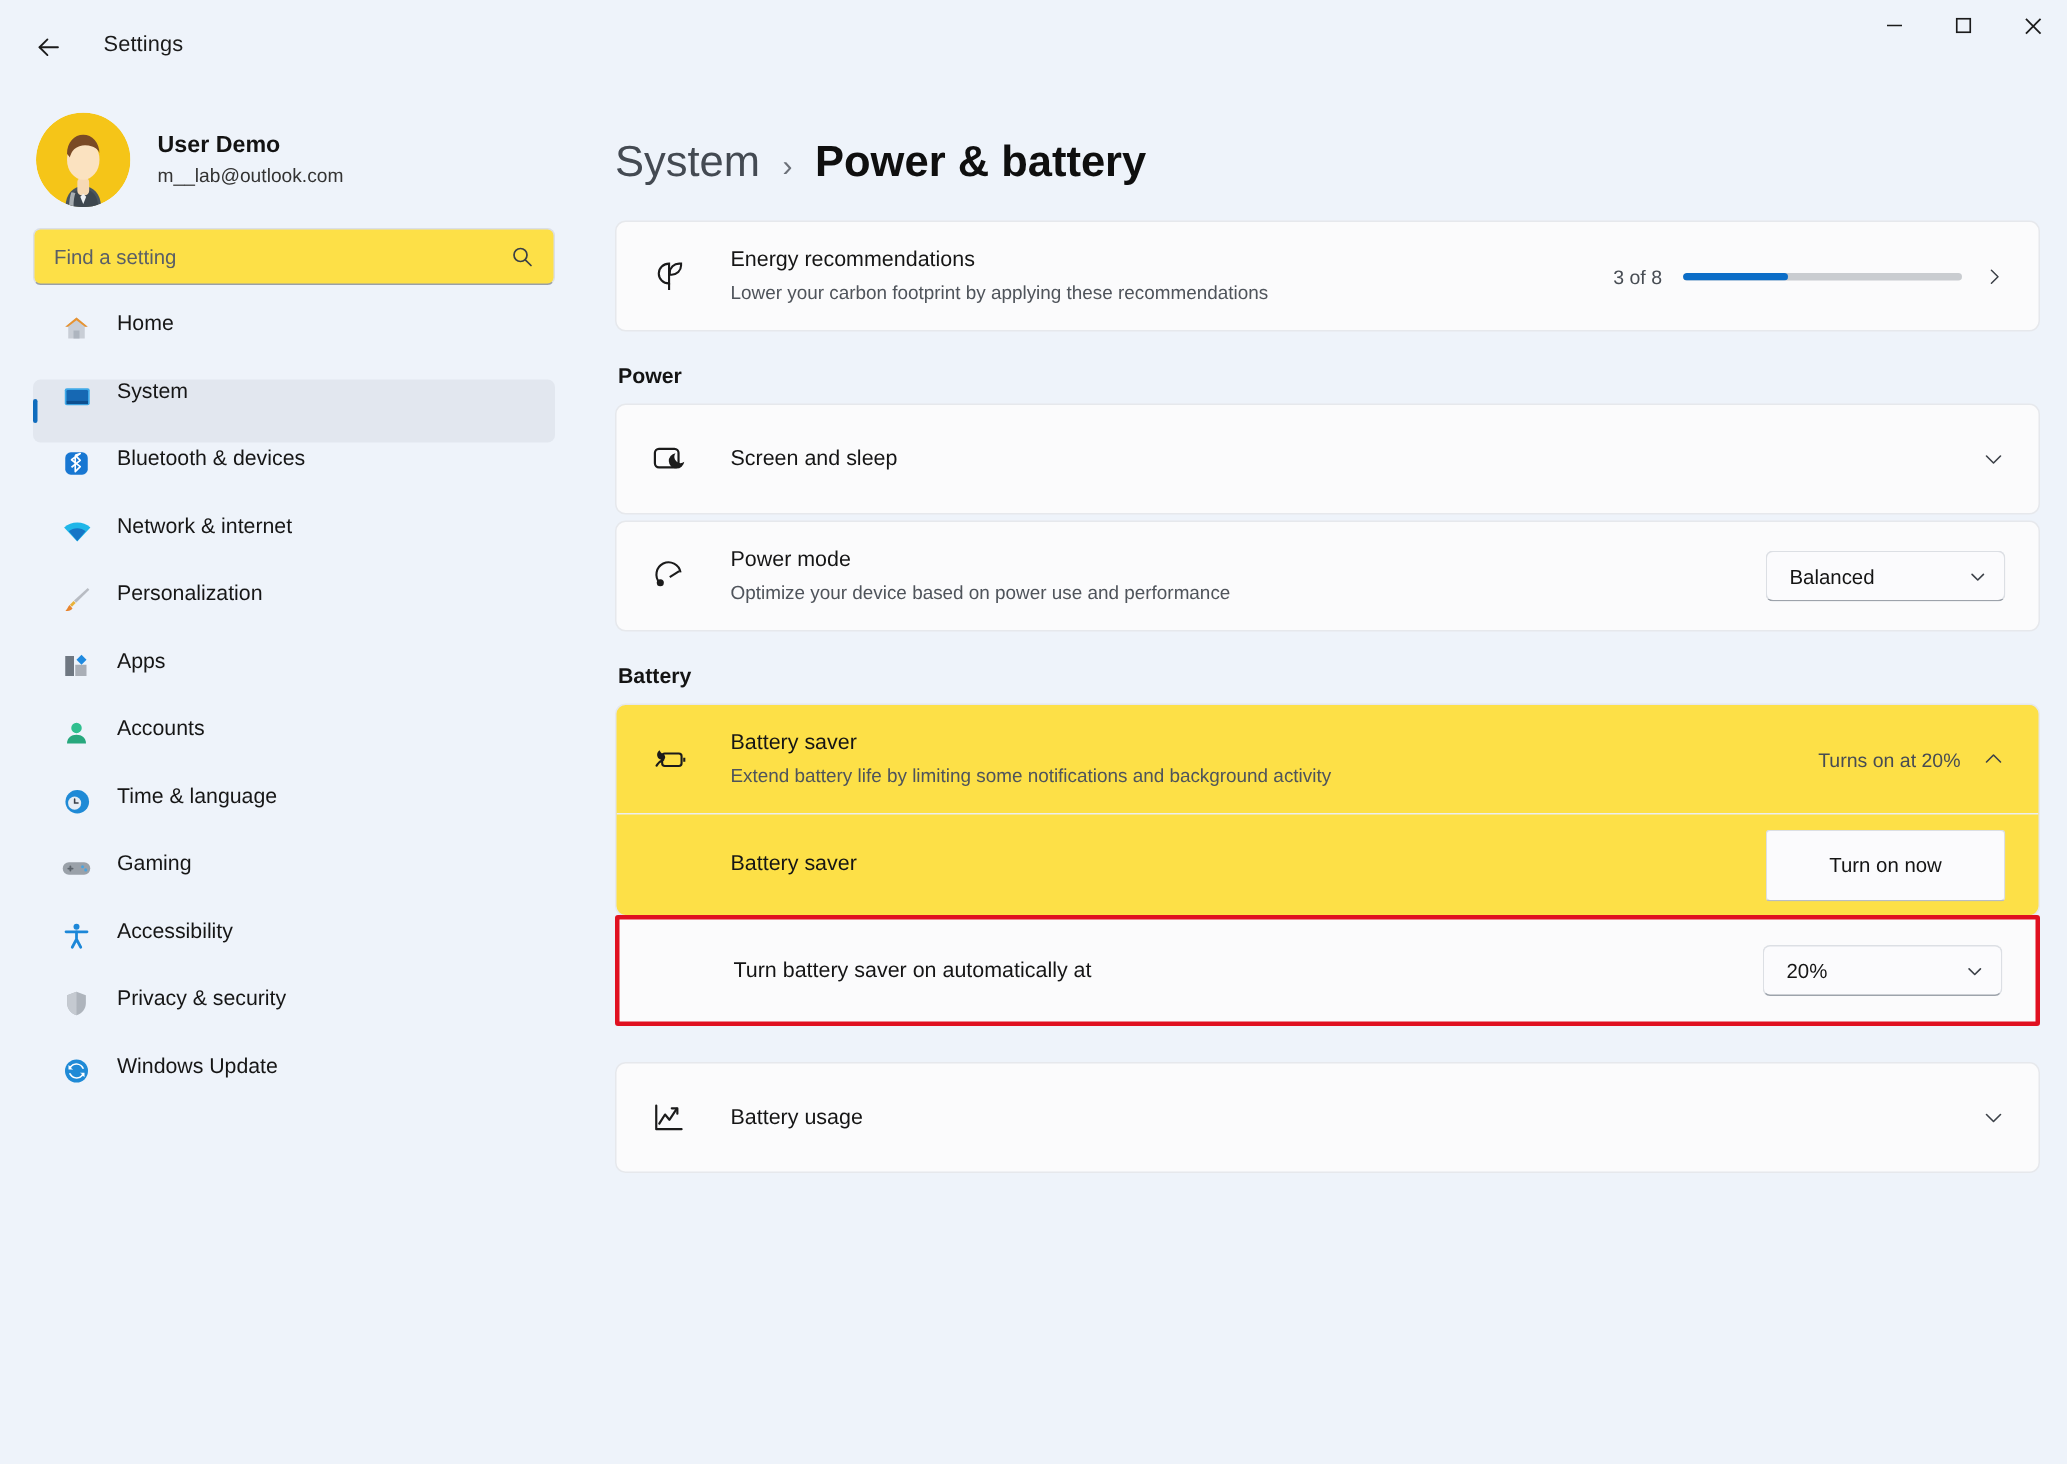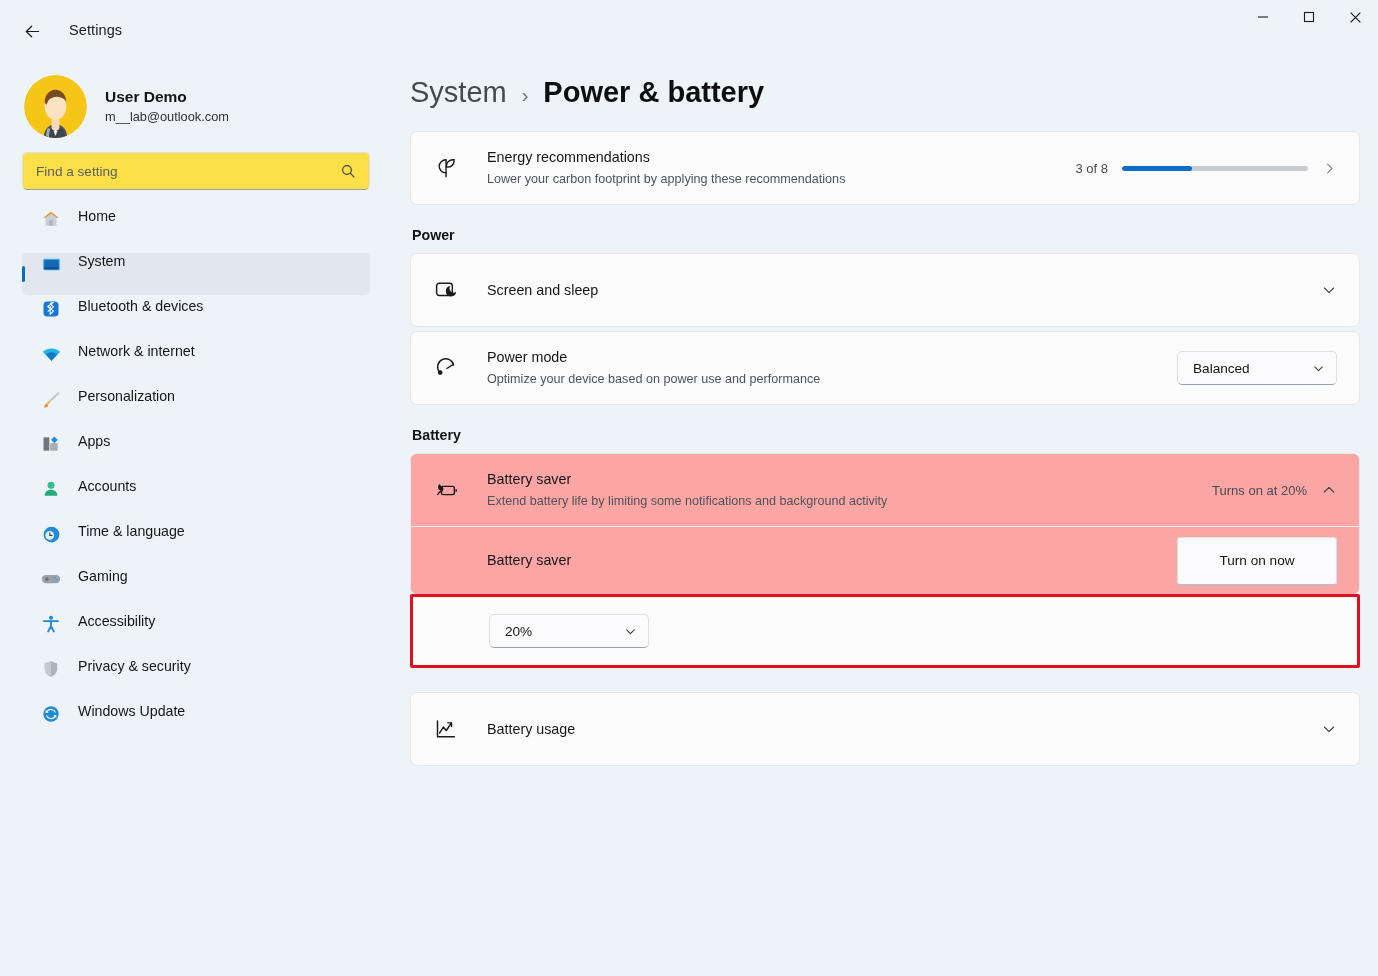--- a/index.html
+++ b/index.html
@@ -163,20 +163,21 @@
   }
   .bc-sep {
     font-size: 20px;
     color: #6b7078;
     margin: 0 15px;
   }
   .bc-current {
     font-size: 29px;
     font-weight: bold;
     color: #0f0f0f;
+    margin-top: 16px;
   }
 
   .card {
     background: #fbfbfc;
     border: 1px solid #e6e8ec;
     border-radius: 7px;
     margin-bottom: 4px;
   }
   .card.single { margin-bottom: 0; }
   .card-row {
@@ -216,21 +217,21 @@
     overflow: hidden;
   }
   .progress > span {
     display: block; height: 100%;
     background: #0b6dc7;
     border-radius: 3px;
   }
 
   
   .group {
-    background: #fca5a5;
+    background: #fde047;
     border: 1px solid #e6e8ec;
     border-radius: 7px;
     overflow: hidden;
   }
   .group .card-row + .card-row { border-top: 1px solid #eceef1; }
   .sub-row { padding-left: 76px; min-height: 68px; }
 
   
   .combo {
     height: 34px;
@@ -606,20 +607,23 @@
             <div class="row-title">Battery saver</div>
           </div>
           <div class="row-right">
             <div class="btn">Turn on now</div>
           </div>
         </div>
       </div>
 
       <div class="highlight">
         <div class="card-row sub-row static">
+          <div class="row-main">
+            <div class="row-title">Turn battery saver on automatically at</div>
+          </div>
           <div class="row-right">
             <div class="combo wide">
               <span>20%</span>
               <svg width="13" height="13" viewBox="0 0 24 24" fill="none" stroke="#3c4148" stroke-width="2" stroke-linecap="round" stroke-linejoin="round">
                   <path d="M5 9l7 7 7-7"></path>
                 </svg>
             </div>
           </div>
         </div>
 

